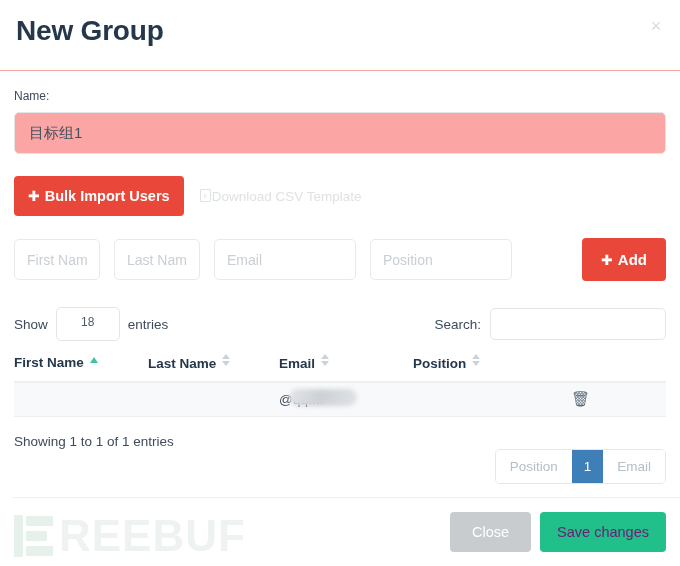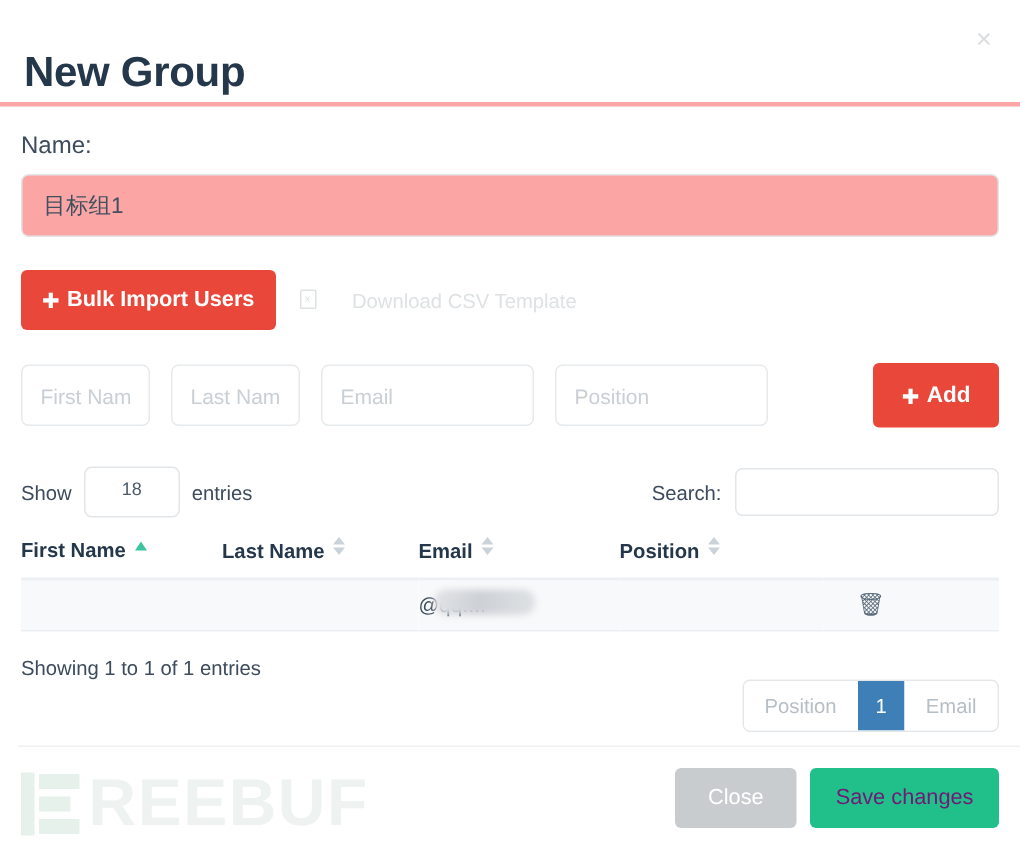--- a/index.html
+++ b/index.html
@@ -36,22 +36,22 @@
   .wm-mark { display: inline-flex; gap: 3px; align-items: center; margin-right: 2px;}
   .wm-bar { width: 9px; height: 42px; background: #e7f1ec; display:inline-block;}
   .wm-stack { display:inline-flex; flex-direction:column; gap:5px;}
   .wm-stack span { display:block; width: 27px; height: 10px; background:#e7f1ec;}
   .wm-stack span.sm { width: 21px; }
   .wm-text { color: #eef2f1; }
 
   
   .modal-header {
     position: relative;
-    padding: 32px 22px 18px 16px;
-    border-bottom: 3px solid #fca5a5;
+    padding: 15px 22px 18px 16px;
+    border-bottom: 1px solid #fca5a5;
     height: 71px;
   }
   .modal-title {
     margin: 0;
     font-size: 28px;
     line-height: 32px;
     font-weight: bold;
     color: #25374b;
     letter-spacing: -0.2px;
   }
@@ -70,21 +70,21 @@
     padding: 0;
     font-family: "Liberation Sans", sans-serif;
   }
 
   
   .modal-body {
     position: relative;
     padding: 18px 14px 4px 14px;
   }
   .field-label {
-    font-size: 16px;
+    font-size: 12px;
     color: #3d4b5c;
     margin-bottom: 9px;
   }
   .name-input {
     display: block;
     width: 652px;
     height: 42px;
     border: 1px solid #e2e6e9;
     border-radius: 5px;
     padding: 6px 14px;
@@ -120,21 +120,21 @@
     gap: 5px;
   }
   .plus-glyph { font-size: 14px; font-weight: bold; line-height: 1; }
   .csv-link {
     margin-left: 16px;
     color: #dfe2e4;
     font-size: 13.5px;
     text-decoration: none;
     display: inline-flex;
     align-items: flex-start;
-    gap: 24px;
+    gap: 1px;
     cursor: pointer;
   }
   .csv-icon {
     display: inline-block;
     width: 11px; height: 13px;
     border: 1px solid #dfe2e4;
     border-radius: 1px;
     font-size: 7px;
     line-height: 12px;
     text-align: center;

